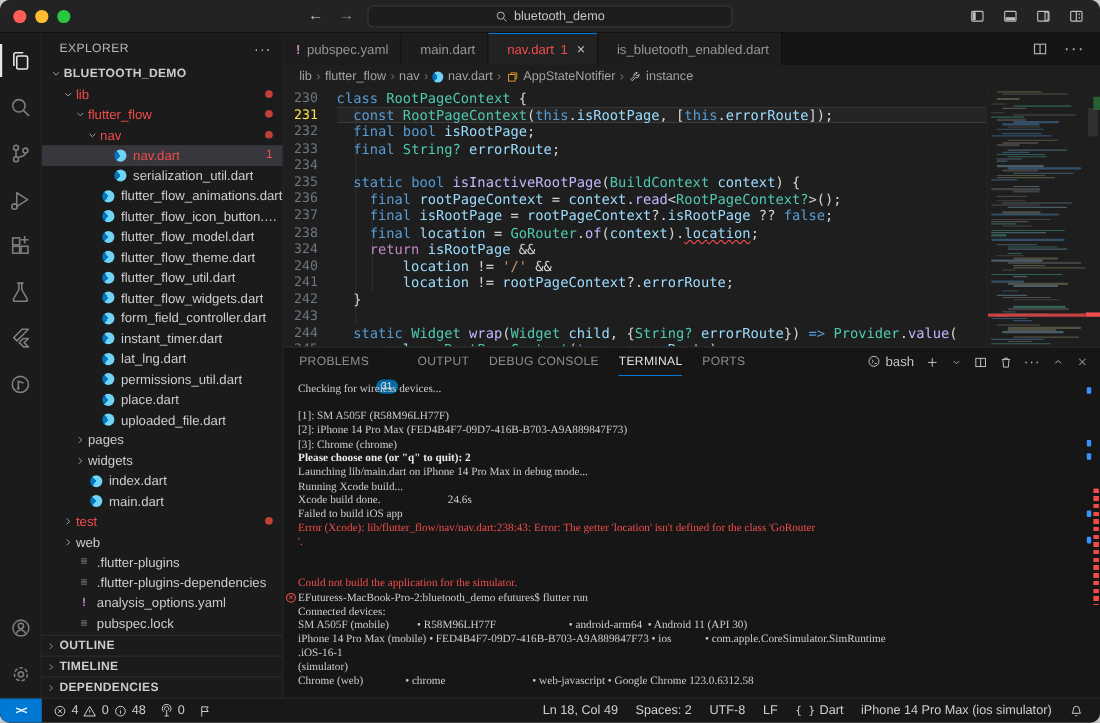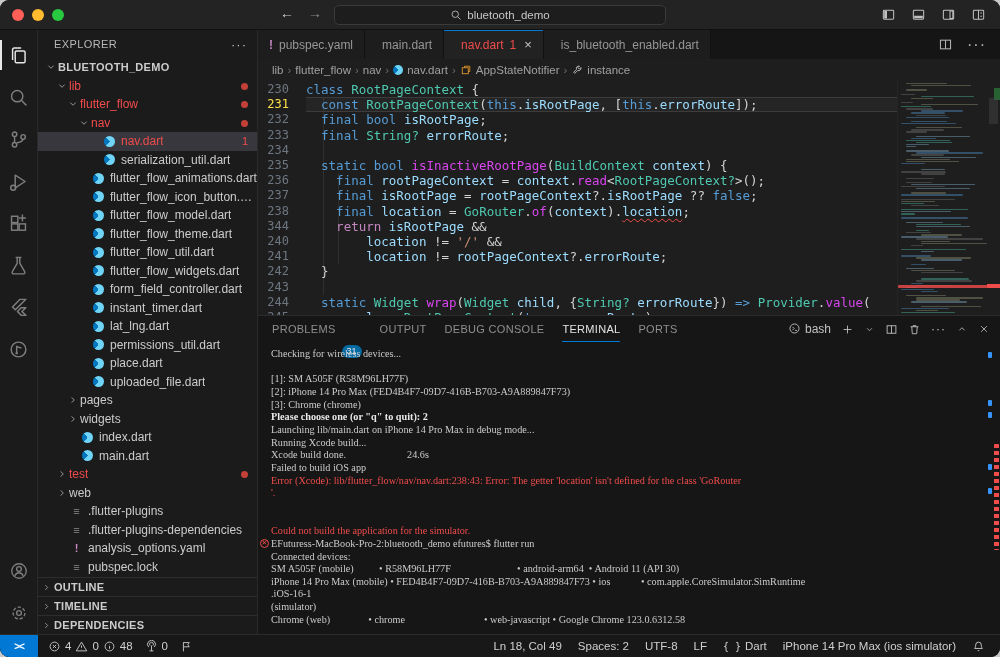--- a/index.html
+++ b/index.html
@@ -57,21 +57,21 @@
   .breadcrumb .sep { color:#6b6b6b; }
   .bc-item { display:flex; align-items:center; gap:4px; }
 
   .editorarea { flex:1; display:flex; min-height:0; position:relative; }
   .gutter { width:40px; flex:none; text-align:right; padding-right:9px; color:#6e7681; font-family:"DejaVu Sans Mono",monospace; font-size:12px; line-height:15.2px; padding-top:2px; }
   .gutter .cur { color:#fde047; }
   .code { flex:1; font-family:"DejaVu Sans Mono",monospace; font-size:12.5px; line-height:15.2px; padding-top:2px; padding-left:8px; white-space:pre; overflow:hidden; position:relative; }
   .cline { height:15.2px; position:relative; }
   .cline.cur { background:rgba(255,255,255,.035); box-shadow:0 -1px 0 #3c3c3c inset, 0 1px 0 #3c3c3c inset; }
   .t-k{color:#569cd6} .t-kc{color:#c586c0} .t-t{color:#4ec9b0} .t-v{color:#9cdcfe}
-  .t-f{color:#d946ef} .t-s{color:#ce9178} .t-d{color:#d4d4d4}
+  .t-f{color:#c4b5fd} .t-s{color:#ce9178} .t-d{color:#d4d4d4}
   .t-e{color:#9cdcfe; text-decoration:underline; text-decoration-style:wavy; text-decoration-color:#f14c4c; text-decoration-thickness:1px; text-underline-offset:2px;}
   .iguide { position:absolute; width:1px; background:#2f2f2f; }
   .minimap { width:90px; flex:none; position:relative; background:#1e1e1e; overflow:hidden; border-left:1px solid #252525; }
   .mmline { position:absolute; height:1.4px; border-radius:1px; }
   .ruler { width:13px; flex:none; position:relative; background:#1e1e1e; }
   .rmark { position:absolute; }
 
   
   .panel { height:319px; flex:none; background:#161616; border-top:1px solid #2b2b2b; display:flex; flex-direction:column; position:relative; }
   .panelhead { height:26px; display:flex; align-items:center; padding:0 10px 0 14px; flex:none; }
@@ -527,21 +527,21 @@
         <div class="gutter" id="gutter">
             <div class="">230</div>
             <div class="cur">231</div>
             <div class="">232</div>
             <div class="">233</div>
             <div class="">234</div>
             <div class="">235</div>
             <div class="">236</div>
             <div class="">237</div>
             <div class="">238</div>
-            <div class="">344</div>
+            <div class="">324</div>
             <div class="">240</div>
             <div class="">241</div>
             <div class="">242</div>
             <div class="">243</div>
             <div class="">244</div>
             <div class="">245</div>
           </div>
         <div class="code" id="code"><div class="iguide" style="left:25px;top:17px;height:198px;"></div><div class="iguide" style="left:40px;top:93px;height:91px;"></div><div class="cline"><span class="t-k">class</span><span class="t-d"> </span><span class="t-t">RootPageContext</span><span class="t-d"> {</span></div><div class="cline cur"><span class="t-d">  </span><span class="t-k">const</span><span class="t-d"> </span><span class="t-t">RootPageContext</span><span class="t-d">(</span><span class="t-k">this</span><span class="t-d">.</span><span class="t-v">isRootPage</span><span class="t-d">, [</span><span class="t-k">this</span><span class="t-d">.</span><span class="t-v">errorRoute</span><span class="t-d">]);</span></div><div class="cline"><span class="t-d">  </span><span class="t-k">final</span><span class="t-d"> </span><span class="t-k">bool</span><span class="t-d"> </span><span class="t-v">isRootPage</span><span class="t-d">;</span></div><div class="cline"><span class="t-d">  </span><span class="t-k">final</span><span class="t-d"> </span><span class="t-t">String?</span><span class="t-d"> </span><span class="t-v">errorRoute</span><span class="t-d">;</span></div><div class="cline"></div><div class="cline"><span class="t-d">  </span><span class="t-k">static</span><span class="t-d"> </span><span class="t-k">bool</span><span class="t-d"> </span><span class="t-f">isInactiveRootPage</span><span class="t-d">(</span><span class="t-t">BuildContext</span><span class="t-d"> </span><span class="t-v">context</span><span class="t-d">) {</span></div><div class="cline"><span class="t-d">    </span><span class="t-k">final</span><span class="t-d"> </span><span class="t-v">rootPageContext</span><span class="t-d"> = </span><span class="t-v">context</span><span class="t-d">.</span><span class="t-f">read</span><span class="t-d">&lt;</span><span class="t-t">RootPageContext?</span><span class="t-d">&gt;();</span></div><div class="cline"><span class="t-d">    </span><span class="t-k">final</span><span class="t-d"> </span><span class="t-v">isRootPage</span><span class="t-d"> = </span><span class="t-v">rootPageContext</span><span class="t-d">?.</span><span class="t-v">isRootPage</span><span class="t-d"> ?? </span><span class="t-k">false</span><span class="t-d">;</span></div><div class="cline"><span class="t-d">    </span><span class="t-k">final</span><span class="t-d"> </span><span class="t-v">location</span><span class="t-d"> = </span><span class="t-t">GoRouter</span><span class="t-d">.</span><span class="t-f">of</span><span class="t-d">(</span><span class="t-v">context</span><span class="t-d">).</span><span class="t-e">location</span><span class="t-d">;</span></div><div class="cline"><span class="t-d">    </span><span class="t-kc">return</span><span class="t-d"> </span><span class="t-v">isRootPage</span><span class="t-d"> &amp;&amp;</span></div><div class="cline"><span class="t-d">        </span><span class="t-v">location</span><span class="t-d"> != </span><span class="t-s">'/'</span><span class="t-d"> &amp;&amp;</span></div><div class="cline"><span class="t-d">        </span><span class="t-v">location</span><span class="t-d"> != </span><span class="t-v">rootPageContext</span><span class="t-d">?.</span><span class="t-v">errorRoute</span><span class="t-d">;</span></div><div class="cline"><span class="t-d">  }</span></div><div class="cline"></div><div class="cline"><span class="t-d">  </span><span class="t-k">static</span><span class="t-d"> </span><span class="t-t">Widget</span><span class="t-d"> </span><span class="t-f">wrap</span><span class="t-d">(</span><span class="t-t">Widget</span><span class="t-d"> </span><span class="t-v">child</span><span class="t-d">, {</span><span class="t-t">String?</span><span class="t-d"> </span><span class="t-v">errorRoute</span><span class="t-d">}) </span><span class="t-k">=&gt;</span><span class="t-d"> </span><span class="t-t">Provider</span><span class="t-d">.</span><span class="t-f">value</span><span class="t-d">(</span></div><div class="cline"><span class="t-d">      </span><span class="t-v">value</span><span class="t-d">: </span><span class="t-t">RootPageContext</span><span class="t-d">(</span><span class="t-k">true</span><span class="t-d">, </span><span class="t-v">errorRoute</span><span class="t-d">),</span></div></div>
         <div class="minimap" id="minimap">
             <div class="mmline" style="top:3.0px;left:8px;width:41px;background:#dcdcaa44"></div>

